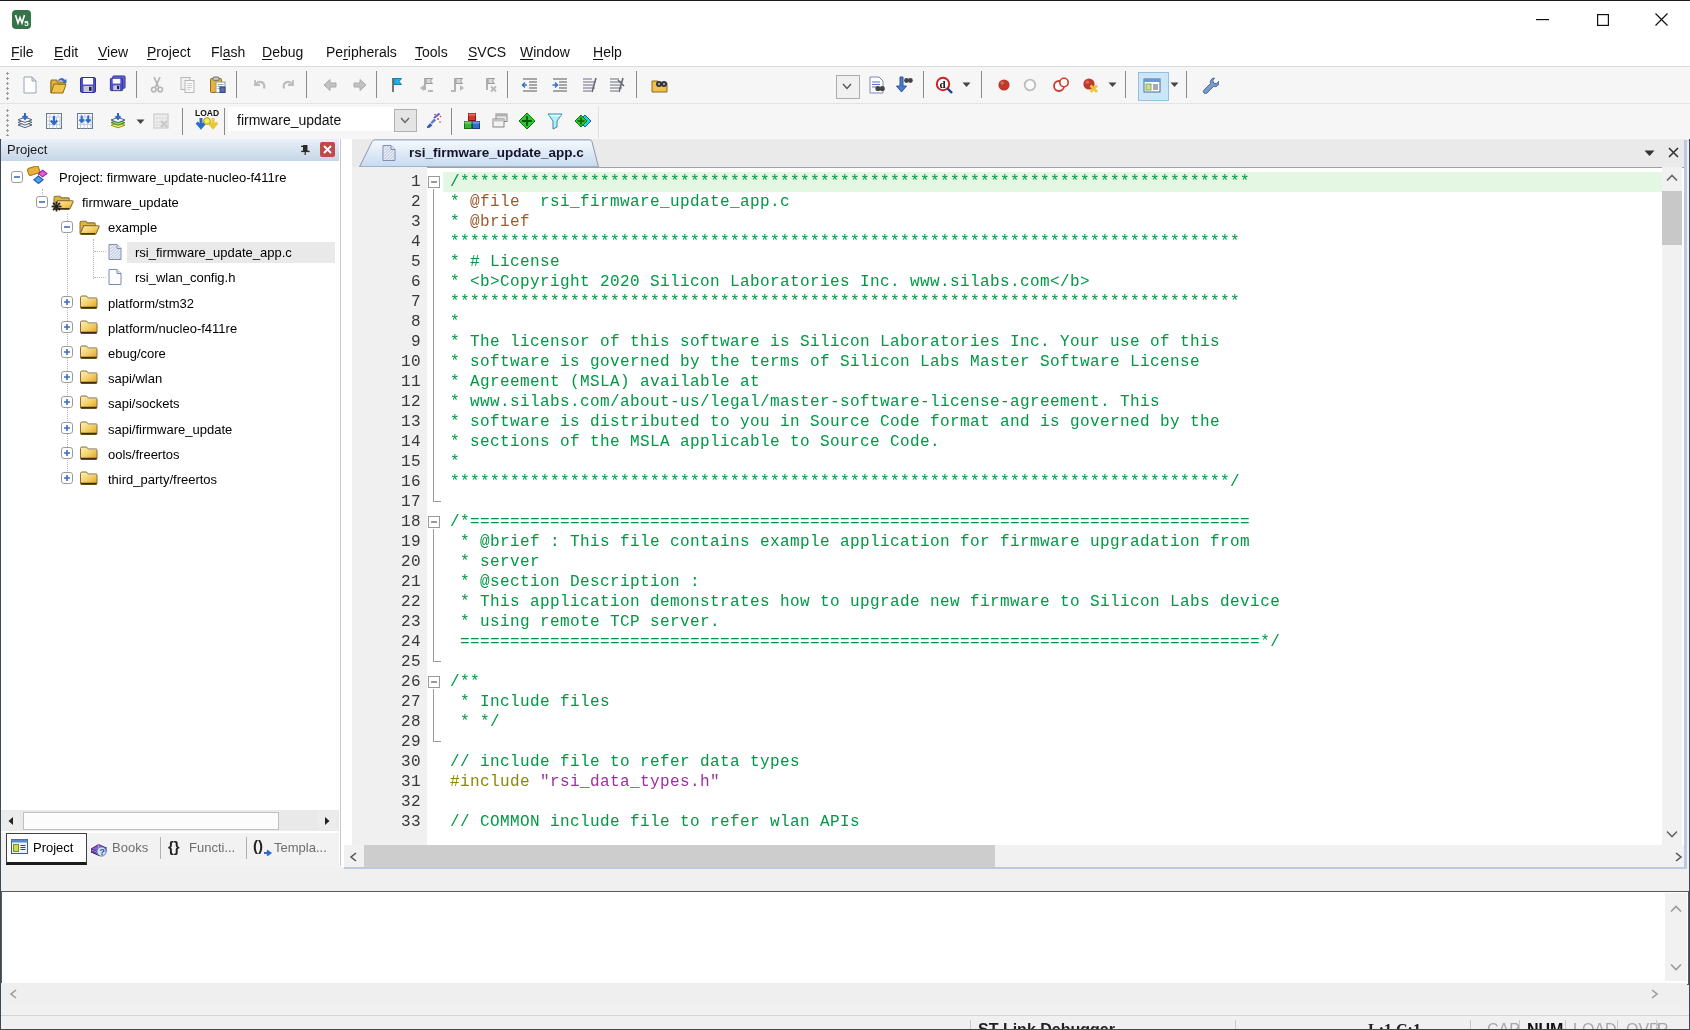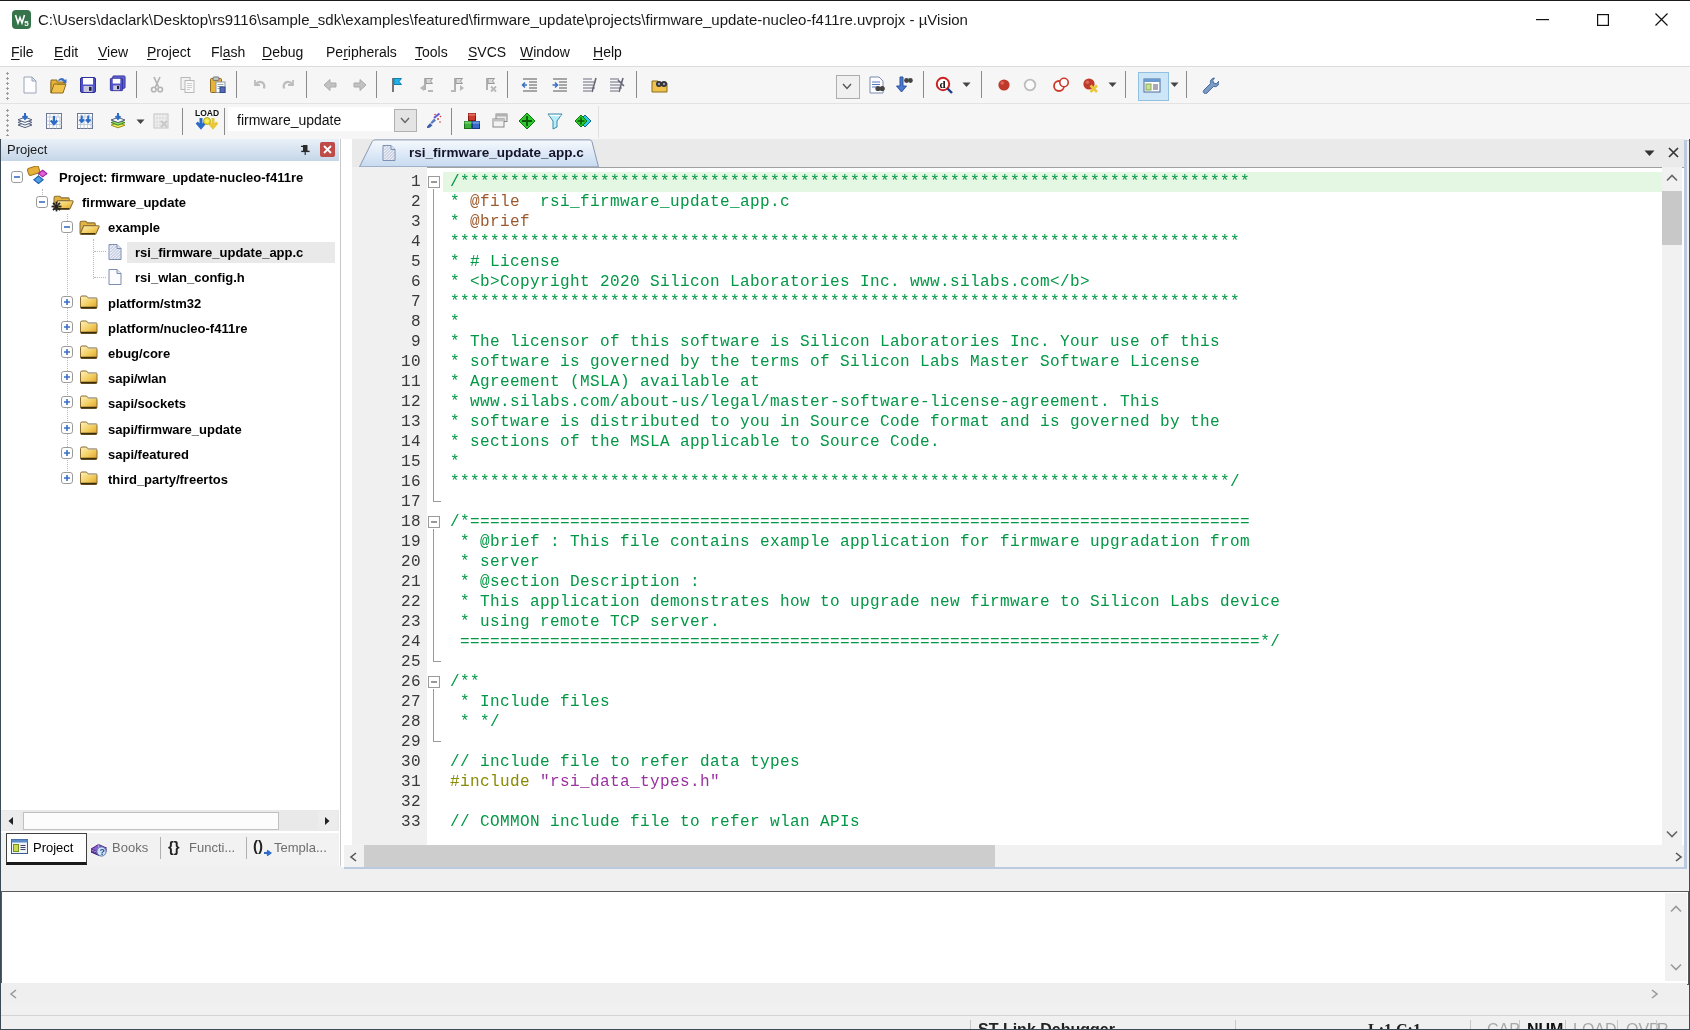--- a/index.html
+++ b/index.html
@@ -12,21 +12,21 @@
 .mi{position:absolute;top:6px;font-size:14px;color:#111;white-space:nowrap;}
 .mi u{text-decoration:underline;text-underline-offset:2px;}
 #tb1{left:0;top:66px;width:1690px;height:37px;background:#f6f6f6;border-top:1px solid #dcdcdc;}
 #tb2{left:0;top:103px;width:1690px;height:36px;background:#f6f6f6;border-top:1px solid #e3e3e3;border-bottom:1px solid #d0d0d0;}
 .grip{position:absolute;left:6px;top:4px;bottom:4px;width:3px;
  background-image:radial-gradient(circle,#9a9a9a 34%,transparent 40%);background-size:3px 5px;}
 .tsep{position:absolute;top:4px;width:1px;height:27px;background:#8a8a8a;}
 .ico{position:absolute;width:18px;height:18px;}
 #leftpanel{left:0;top:139px;width:340px;height:727px;background:#ffffff;border-right:1px solid #c8c8c8;}
 #lp-header{left:0;top:0;width:339px;height:22px;background:linear-gradient(#e9f0f8,#c5d6e8);border-bottom:1px solid #b5c6d8;}
-#lp-tree{left:0;top:22px;width:339px;height:646px;background:#fff;overflow:hidden;font-weight:bold;}
+#lp-tree{left:0;top:22px;width:339px;height:646px;background:#fff;overflow:hidden;}
 .trow{position:absolute;height:25px;font-size:13px;color:#000;white-space:nowrap;}
 #lp-hscroll{left:0;top:671px;width:339px;height:21px;background:#e9e9e9;}
 #lp-tabs{left:0;top:694px;width:339px;height:33px;background:#f2f2f2;font-size:13px;}
 #editor{left:352px;top:139px;width:1334px;height:730px;background:#fff;}
 #tabbar{left:0;top:0;width:1334px;height:28px;background:#eaeaea;border-bottom:1px solid #a0a0a0;}
 #gutter{left:0;top:28px;width:75px;height:679px;background:#f0f0f0;}
 pre.code{margin:0;font-family:"Liberation Mono",monospace;font-size:16px;line-height:20px;letter-spacing:0.4px;}
 #buildout{left:0;top:869px;width:1690px;height:135px;}
 #statusbar{left:0;top:1004px;width:1690px;height:25px;background:#f0f0f0;border-top:1px solid #d4d4d4;font-size:16px;color:#333;margin-top:11px;}
 .c-g{color:#009845;}
@@ -90,21 +90,20 @@
         </g>
       </symbol>
 </defs>
 </svg>
 <div class="abs" id="titlebar">
   <svg class="abs" style="left:12px;top:9px" width="19" height="19" viewBox="0 0 19 19">
     <rect x="0" y="0" width="19" height="19" rx="4" fill="#36734a"></rect>
     <path d="M3.5 5 L6 13 L8 7.5 L10 13 L12.5 5" stroke="#fff" stroke-width="1.6" fill="none"></path>
     <text x="12.2" y="16.2" font-size="8" fill="#fff" font-family="Liberation Sans" font-weight="bold">5</text>
   </svg>
-  <div class="abs" id="title-text">C:\Users\daclark\Desktop\rs9116\sample_sdk\examples\featured\firmware_update\projects\firmware_update-nucleo-f411re.uvprojx - µVision</div>
   <svg class="abs" style="left:1536px;top:18px" width="13" height="2">
       <rect width="13" height="1.2" fill="#111"></rect>
     </svg>
   <svg class="abs" style="left:1597px;top:13px" width="12" height="12">
       <rect x="0.6" y="0.6" width="10.8" height="10.8" fill="none" stroke="#111" stroke-width="1.2"></rect>
     </svg>
   <svg class="abs" style="left:1655px;top:12px" width="13" height="13">
       <path d="M0.5 0.5 L12.5 12.5 M12.5 0.5 L0.5 12.5" stroke="#111" stroke-width="1.2"></path>
     </svg>
 </div>
@@ -521,21 +520,21 @@
     <svg class="abs" style="left:79px;top:259px" width="20" height="16" viewBox="0 0 19 16">
         <use href="#folderc"></use>
       </svg>
     <div class="trow" style="left:108px;top:261px">sapi/firmware_update</div>
     <svg class="abs" style="left:61px;top:286px" width="12" height="12">
         <use href="#explus"></use>
       </svg>
     <svg class="abs" style="left:79px;top:284px" width="20" height="16" viewBox="0 0 19 16">
         <use href="#folderc"></use>
       </svg>
-    <div class="trow" style="left:108px;top:286px">sapi/featured</div>
+    <div class="trow" style="left:108px;top:286px">ools/freertos</div>
     <svg class="abs" style="left:61px;top:311px" width="12" height="12">
         <use href="#explus"></use>
       </svg>
     <svg class="abs" style="left:79px;top:309px" width="20" height="16" viewBox="0 0 19 16">
         <use href="#folderc"></use>
       </svg>
     <div class="trow" style="left:108px;top:311px">third_party/freertos</div>
   </div>
   <div class="abs" id="lp-hscroll">
     <div class="abs" style="left:1px;top:1px;width:19px;height:19px;background:#ececec;">

